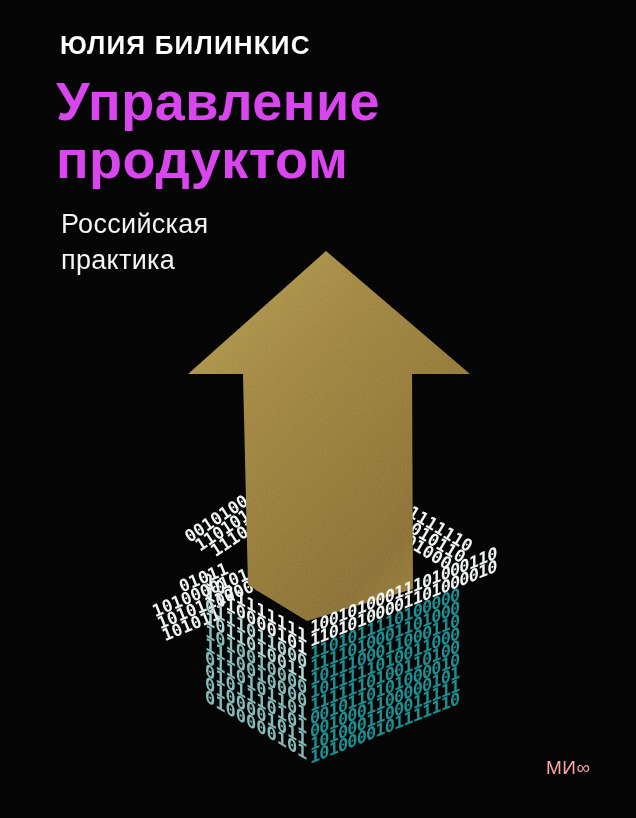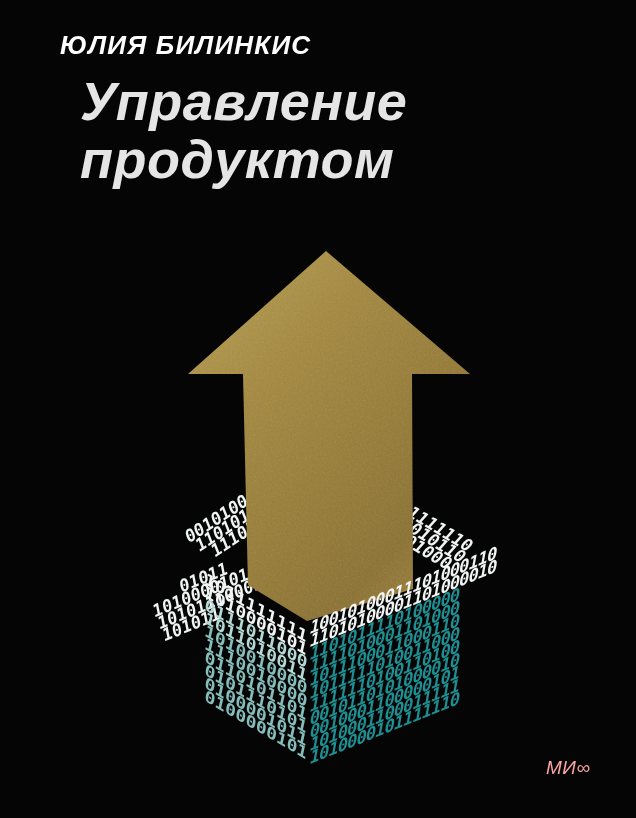--- a/index.html
+++ b/index.html
@@ -2,32 +2,31 @@
 <html><head>
 <meta charset="utf-8">
 <style>
   html,body{margin:0;padding:0;background:#000;}
   .cover{
     position:relative;
     width:636px;height:818px;
     background:#050505;
     overflow:hidden;
     font-family:"Liberation Sans", sans-serif;
-    font-style:italic;
   }
   
   .author{
     position:absolute;left:60px;top:30px;
     color:#ffffff;font-size:26px;font-weight:700;
     letter-spacing:1.2px;line-height:30px;white-space:nowrap;
   }
   .title{
     position:absolute;left:56px;top:72px;
     font-size:54px;font-weight:700;line-height:58px;
-    color:#e5e5e5;letter-spacing:0.5px;margin-left:24px;
+    color:#d946ef;letter-spacing:0.5px;
   }
   .subtitle{
     position:absolute;left:61px;top:206px;
     color:#f4f4f4;font-size:27px;font-weight:500;
     line-height:36px;letter-spacing:0.3px;
   }
   .publisher{
     position:absolute;left:546px;top:757px;
     color:#fca5a5;font-size:19px;font-weight:500;letter-spacing:0.5px;
   }
@@ -69,20 +68,24 @@
 
 <div class="cover">
 
   <div class="author">ЮЛИЯ БИЛИНКИС</div>
 
   <div class="title">
     <div>Управление</div>
     <div>продуктом</div>
   </div>
 
+  <div class="subtitle">
+    <div>Российская</div>
+    <div>практика</div>
+  </div>
 
   <div class="bin flap flap-back-left">
       <span class="row">0010100</span>
       <span class="row">1101010</span>
       <span class="row">11101</span>
     </div>
   <div class="bin flap flap-back-right">
       <span class="row">11111110</span>
       <span class="row">0010110</span>
       <span class="row">01000</span>

